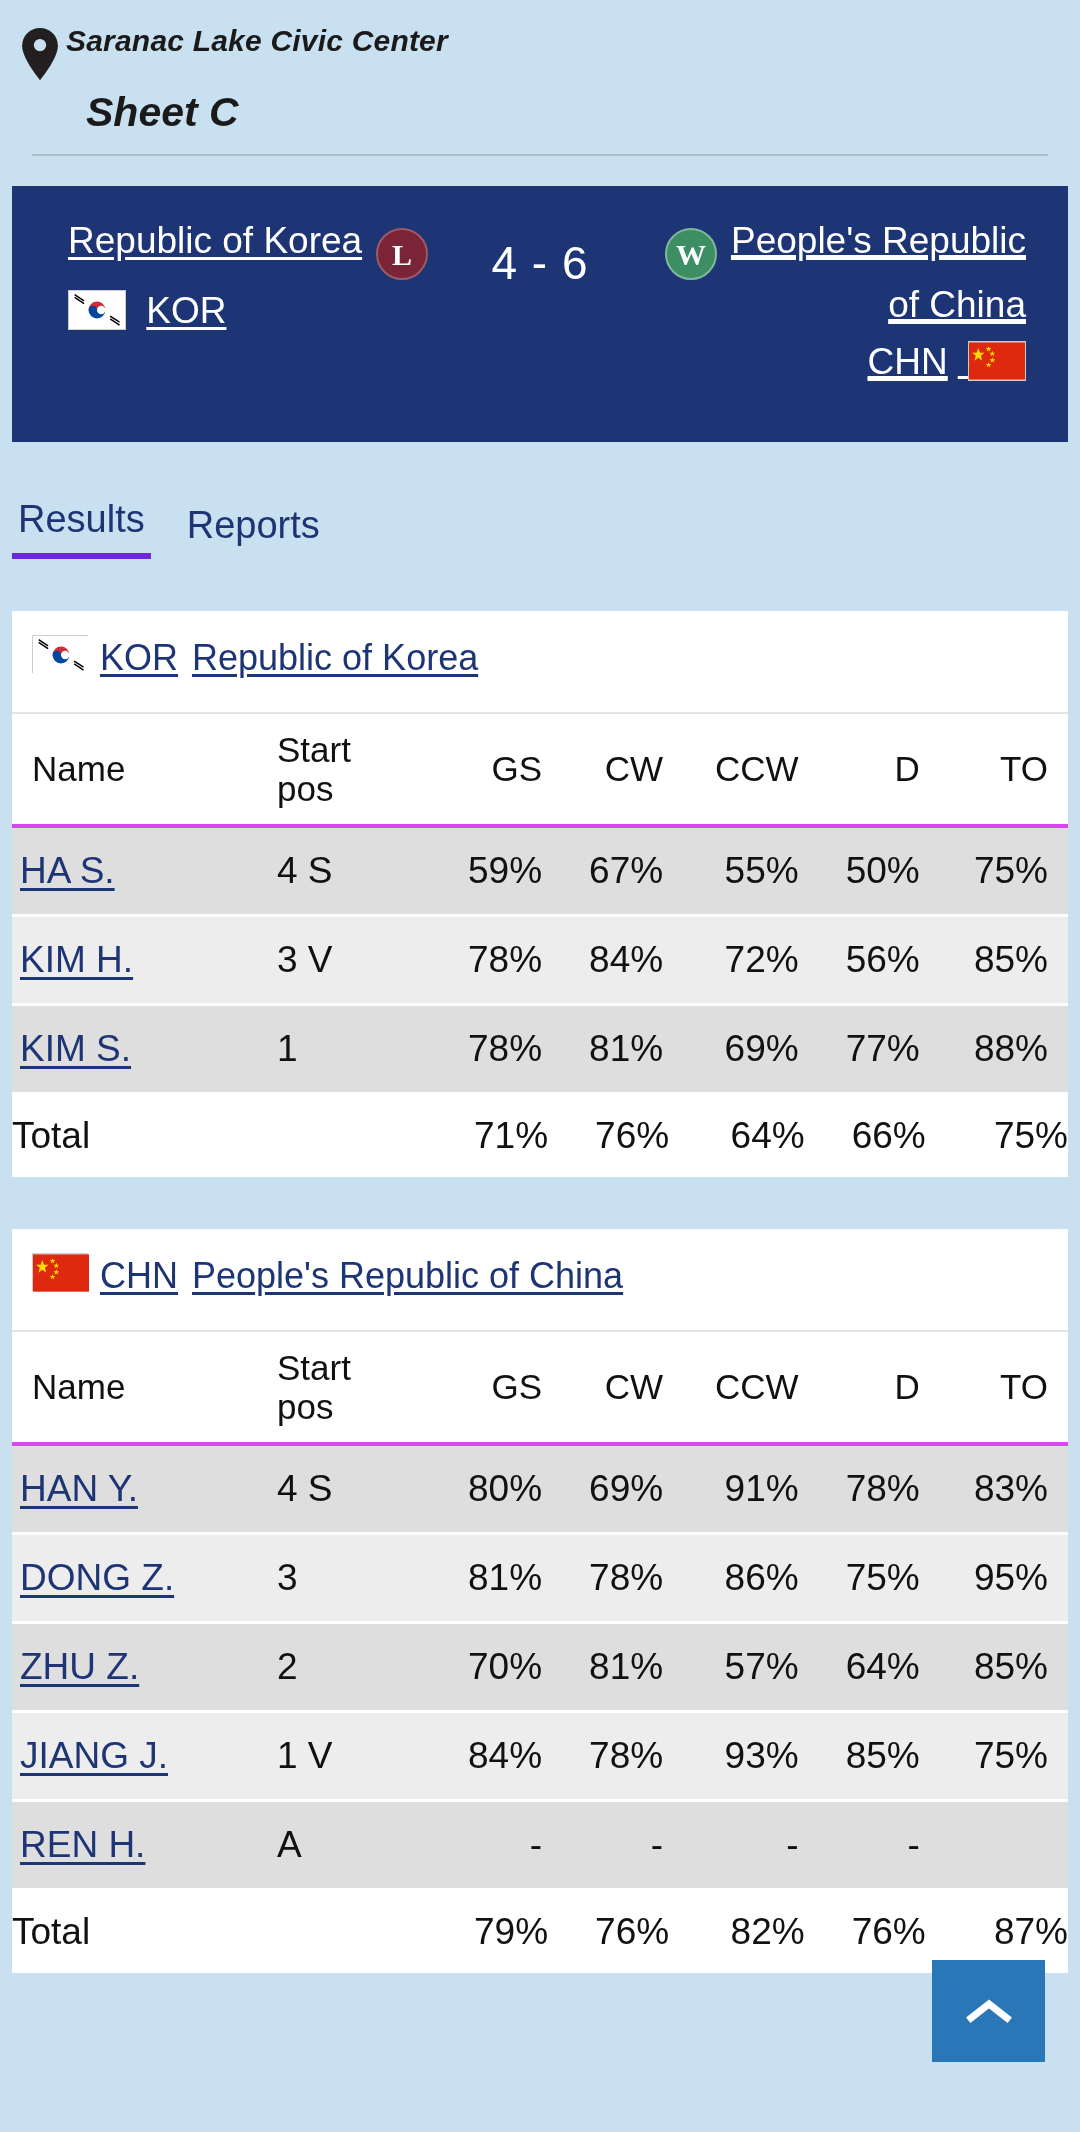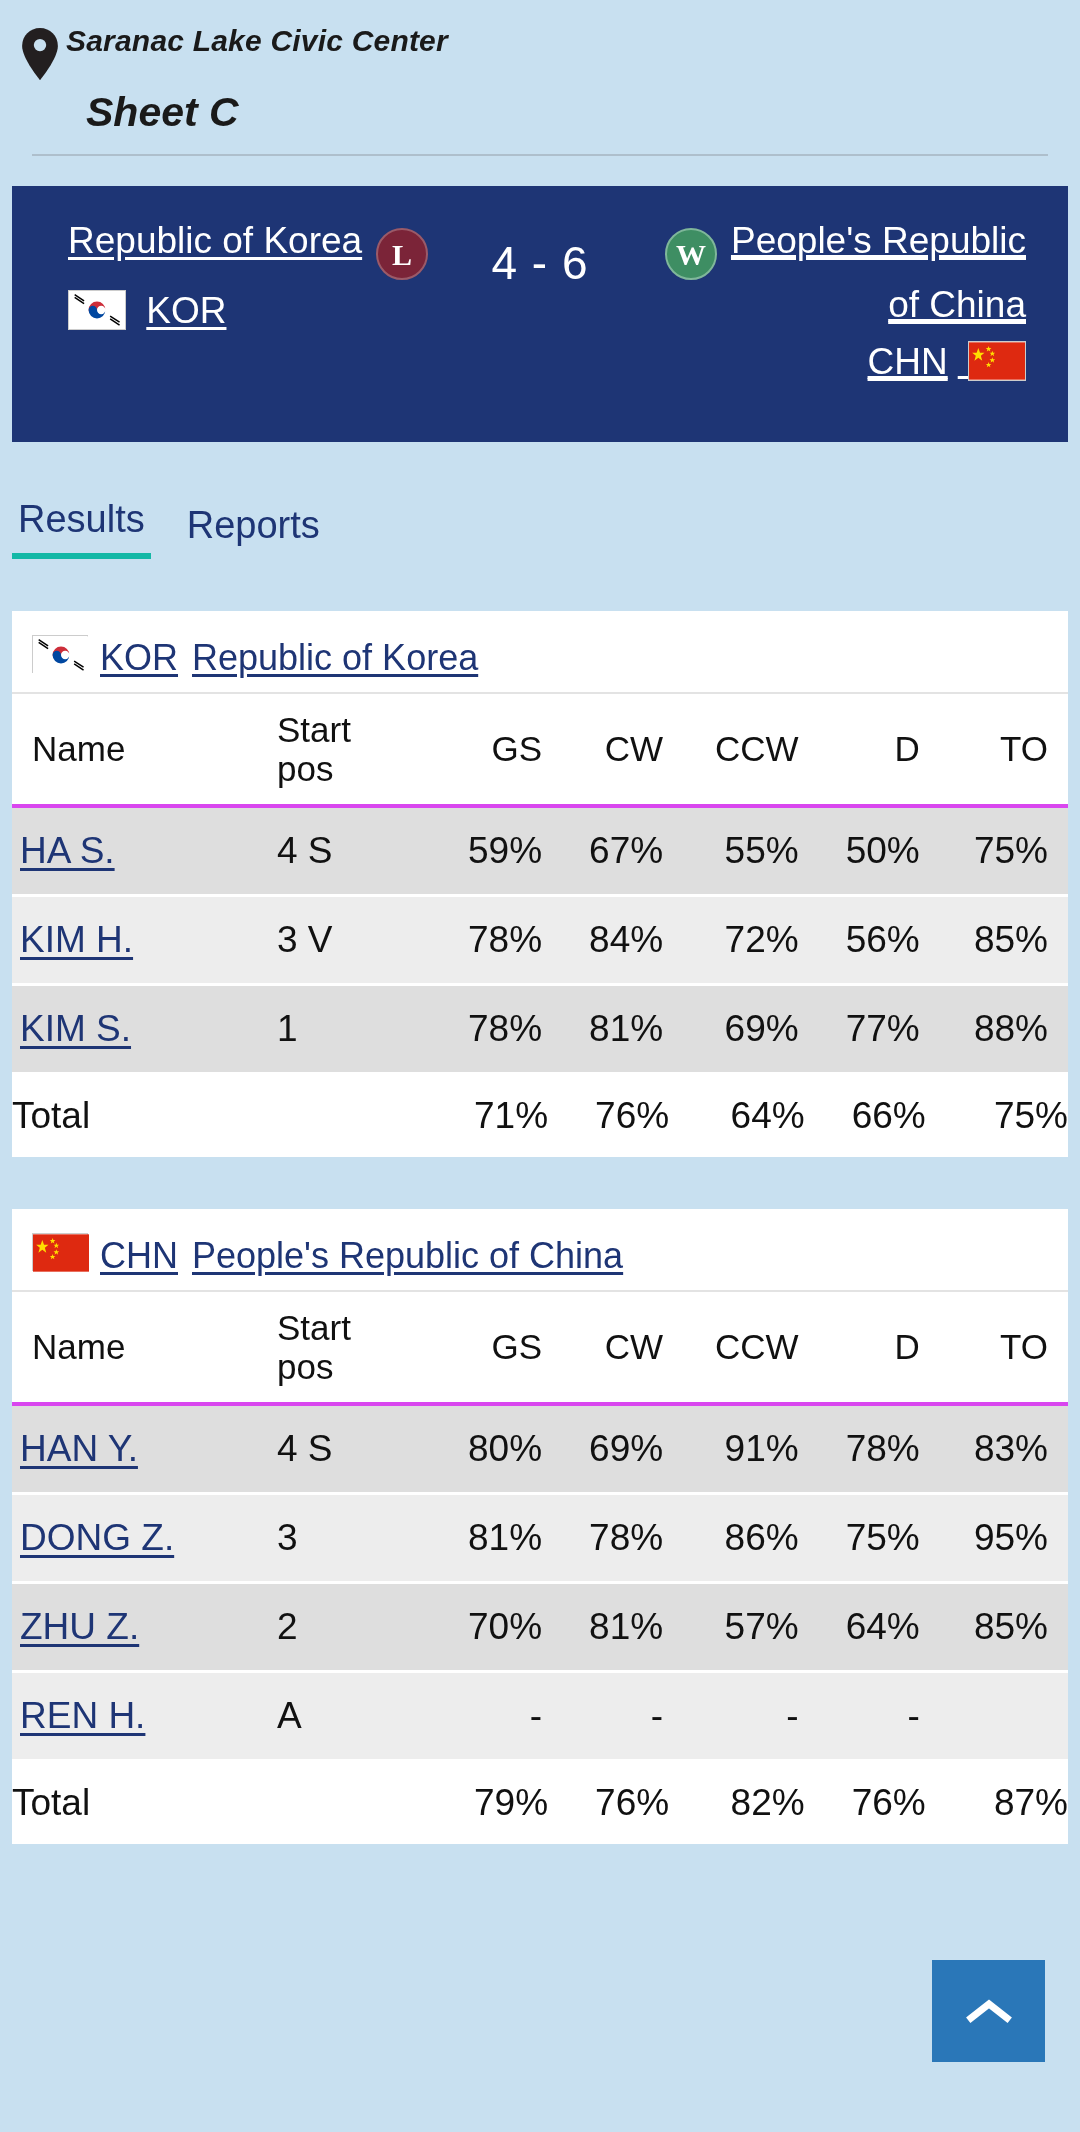--- a/index.html
+++ b/index.html
@@ -73,29 +73,29 @@
   
   .tabs {
     margin:56px 12px 0 12px;
     display:flex; align-items:flex-end; gap:30px;
     border-bottom:0;
   }
   .tab {
     font-size:38px; color:#1e3575;
     padding:0 6px 12px 6px; cursor:pointer;
   }
-  .tab.active { border-bottom:6px solid #14b8a6; font-weight:400; }
+  .tab.active { border-bottom:6px solid #6d28d9; font-weight:400; }
 
   
   .card {
     margin:52px 12px 0 12px;
     background:#fff;
   }
   .card-head {
-    padding:22px 20px 8px 20px;
+    padding:22px 20px 28px 20px;
     font-size:36px; line-height:1.4;
     color:#1e3575;
   }
   .card-head a {
     color:#1e3575; text-decoration:underline; text-underline-offset:4px;
   }
   .card-head .flag { width:56px; height:38px; vertical-align:-4px; margin-right:12px;}
   .card-head .code { margin-right:14px; }
 
   table { width:100%; border-collapse:collapse; }
@@ -333,20 +333,29 @@
       <tr>
         <td class="c-name"><a href="#">ZHU Z.</a></td>
         <td class="c-start">2</td>
         <td class="c-num">70%</td>
         <td class="c-num">81%</td>
         <td class="c-num">57%</td>
         <td class="c-num">64%</td>
         <td class="c-num c-last">85%</td>
       </tr>
       <tr>
+        <td class="c-name"><a href="#">JIANG J.</a></td>
+        <td class="c-start">1 V</td>
+        <td class="c-num">84%</td>
+        <td class="c-num">78%</td>
+        <td class="c-num">93%</td>
+        <td class="c-num">85%</td>
+        <td class="c-num c-last">75%</td>
+      </tr>
+      <tr>
         <td class="c-name"><a href="#">REN H.</a></td>
         <td class="c-start">A</td>
         <td class="c-num">-</td>
         <td class="c-num">-</td>
         <td class="c-num">-</td>
         <td class="c-num">-</td>
         <td class="c-num c-last"></td>
       </tr>
       <tr class="total-row">
         <td class="c-name">Total</td>

